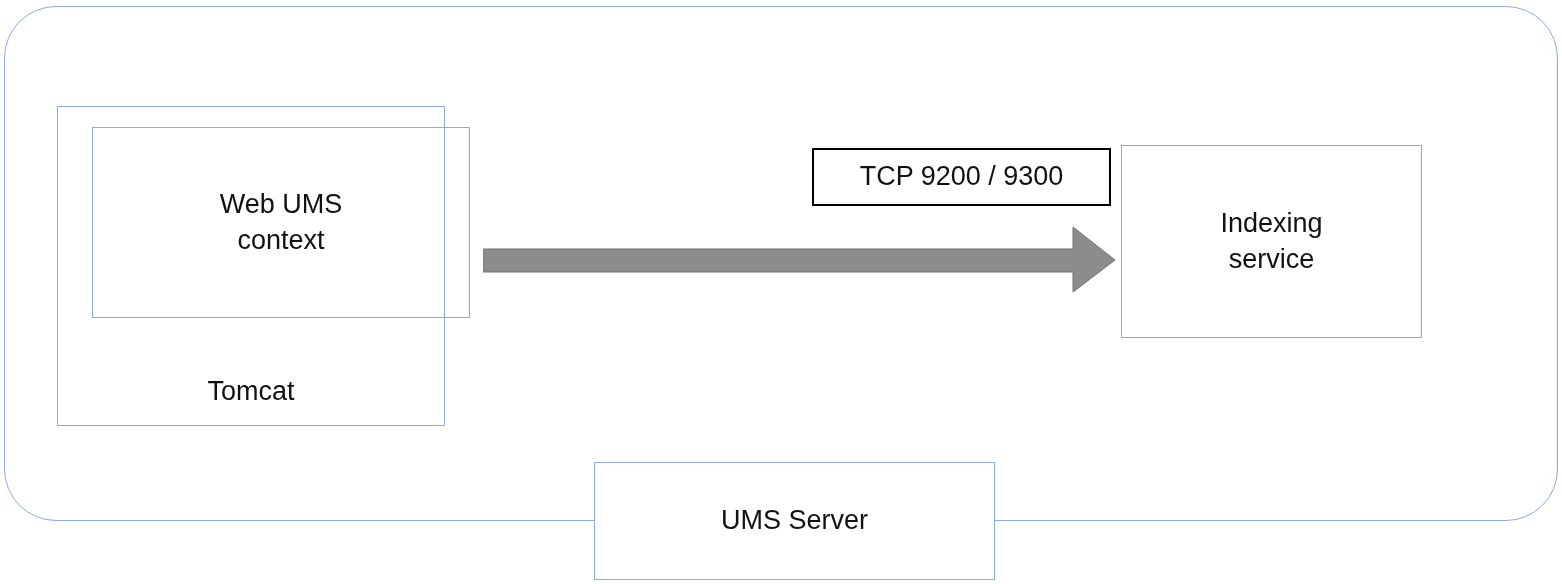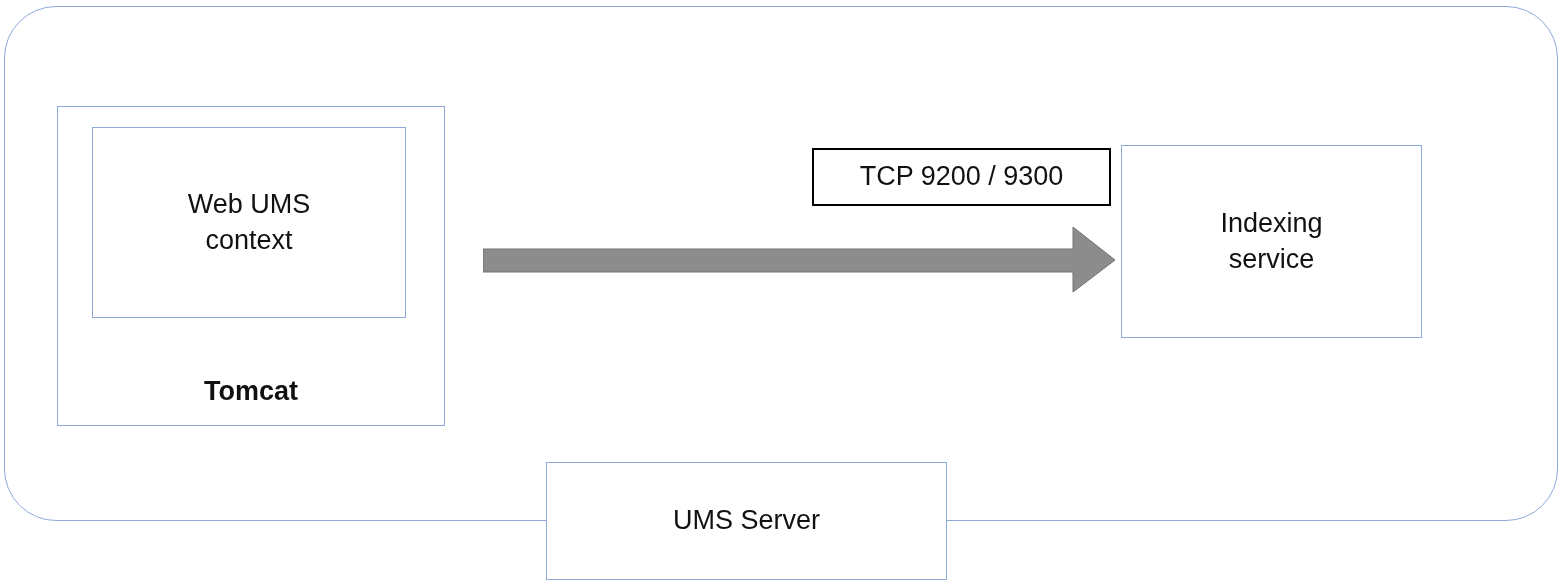--- a/index.html
+++ b/index.html
@@ -30,39 +30,38 @@
   .outer-boundary{
     position:absolute;box-sizing:border-box;
     left:4px;top:6px;width:1554px;height:515px;
     border:1.5px solid var(--accent);
     border-radius:52px;
     background:transparent;
   }
   .tomcat-box{left:57px;top:106px;width:388px;height:320px;}
   .webums-box{
     position:absolute;box-sizing:border-box;
-    left:34px;top:20px;width:314px;height:191px;
+    left:34px;top:20px;width:378px;height:191px;
     border:1.5px solid var(--accent);
     display:flex;align-items:center;justify-content:center;text-align:center;
   }
   .tomcat-label{
     position:absolute;left:0;bottom:16px;width:100%;
     text-align:center;
-    font-weight:bold;
   }
   .arrow-svg{position:absolute;left:483px;top:226px;width:634px;height:68px;}
   .arrow-svg polygon{fill:var(--arrow-fill);stroke:var(--arrow-stroke);stroke-width:1;}
   .tcp-box{
     left:812px;top:148px;width:299px;height:58px;
     border:2px solid var(--label-border);
     background:var(--background);
   }
   .indexing-box{left:1121px;top:145px;width:301px;height:193px;}
   .ums-server-box{
-    left:546px;top:462px;width:401px;height:118px;
+    left:594px;top:462px;width:401px;height:118px;
     background:var(--background);
     z-index:2;
   }
 </style>
 </head>
 <body>
 
 <div class="stage">
 
   <div class="outer-boundary"></div>

